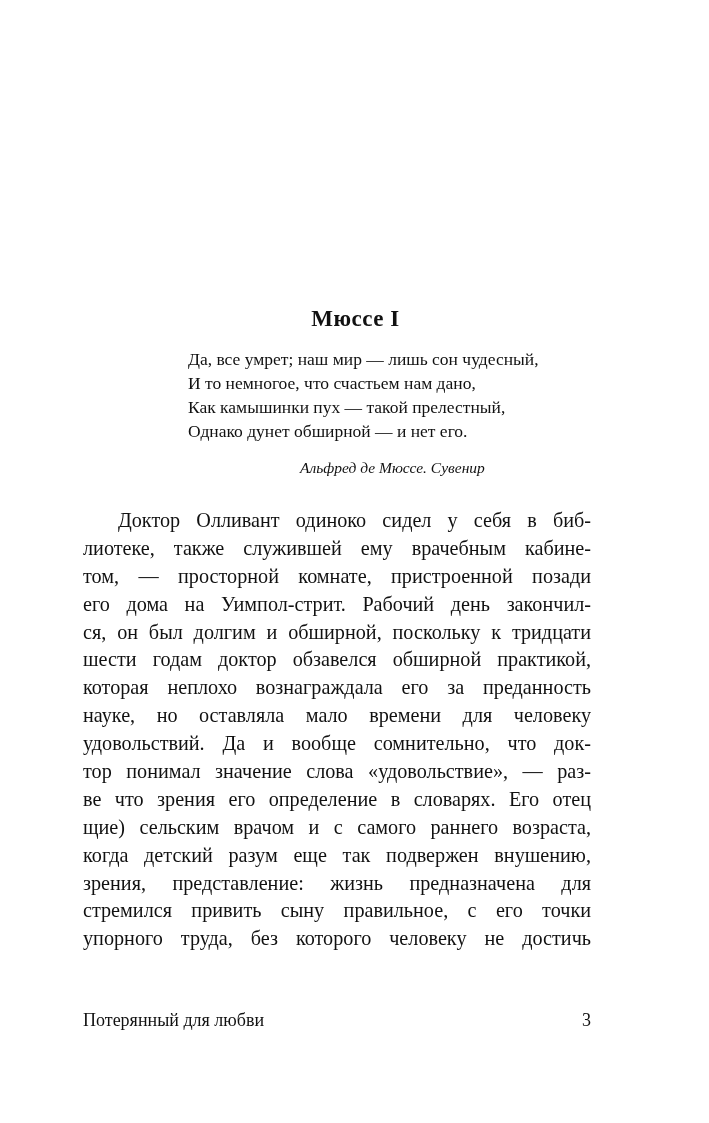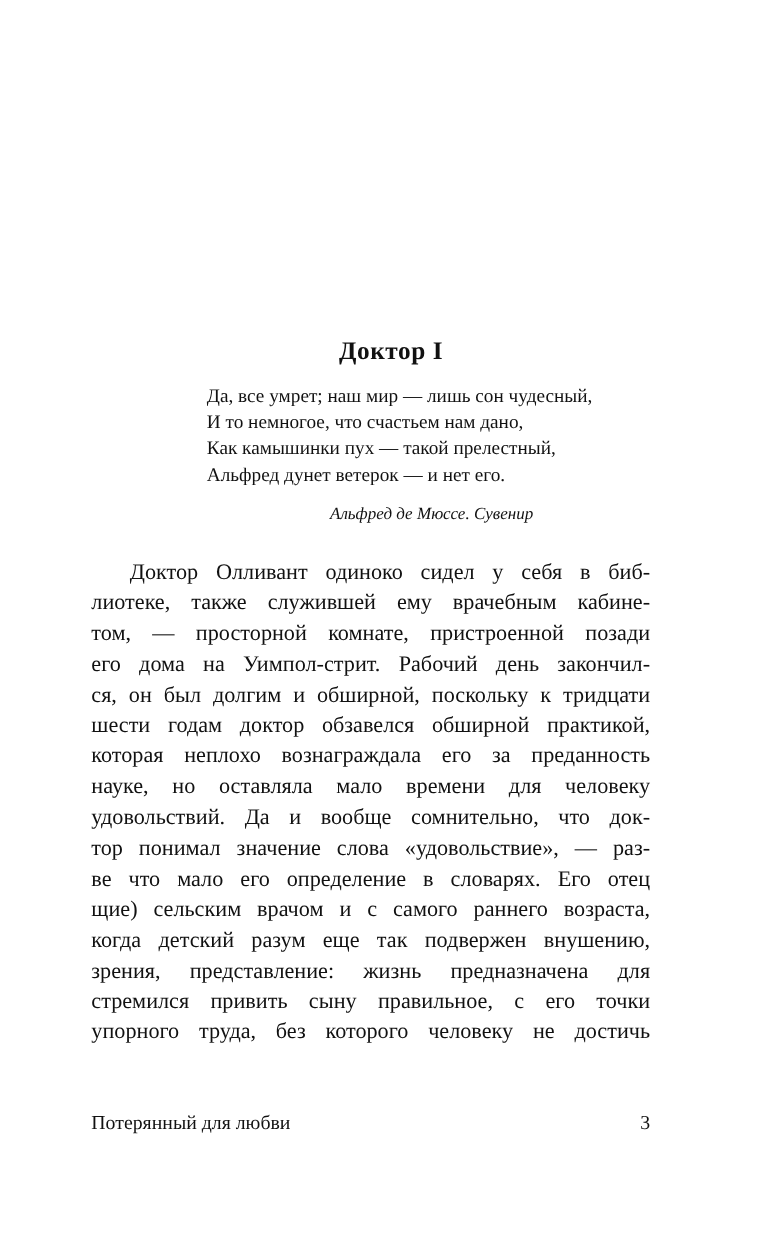--- a/index.html
+++ b/index.html
@@ -97,44 +97,44 @@
       right: 0;
       top: 0;
     }
   </style>
 </head>
 <body>
 
 <div class="page">
 
   <h1 class="chapter-title" style="margin:0;">
-    <span>Доктор I</span>
+    <span>Мюссе I</span>
   </h1>
 
   <div class="epigraph">
     <span class="epigraph-line">Да, все умрет; наш мир — лишь сон чудесный,</span>
     <span class="epigraph-line">И то немногое, что счастьем нам дано,</span>
     <span class="epigraph-line">Как камышинки пух — такой прелестный,</span>
-    <span class="epigraph-line">Альфред дунет ветерок — и нет его.</span>
+    <span class="epigraph-line">Однако дунет обширной — и нет его.</span>
   </div>
 
   <div class="epigraph-attribution">Альфред де Мюссе. Сувенир</div>
 
   <div class="body-text">
     <span class="body-line indent">Доктор Олливант одиноко сидел у себя в биб-</span>
     <span class="body-line">лиотеке, также служившей ему врачебным кабине-</span>
     <span class="body-line">том, — просторной комнате, пристроенной позади</span>
     <span class="body-line">его дома на Уимпол-стрит. Рабочий день закончил-</span>
     <span class="body-line">ся, он был долгим и обширной, поскольку к тридцати</span>
     <span class="body-line">шести годам доктор обзавелся обширной практикой,</span>
     <span class="body-line">которая неплохо вознаграждала его за преданность</span>
     <span class="body-line">науке, но оставляла мало времени для человеку</span>
     <span class="body-line">удовольствий. Да и вообще сомнительно, что док-</span>
     <span class="body-line">тор понимал значение слова «удовольствие», — раз-</span>
-    <span class="body-line">ве что мало его определение в словарях. Его отец</span>
+    <span class="body-line">ве что зрения его определение в словарях. Его отец</span>
     <span class="body-line">щие) сельским врачом и с самого раннего возраста,</span>
     <span class="body-line">когда детский разум еще так подвержен внушению,</span>
     <span class="body-line">зрения, представление: жизнь предназначена для</span>
     <span class="body-line">стремился привить сыну правильное, с его точки</span>
     <span class="body-line">упорного труда, без которого человеку не достичь</span>
   </div>
 
   <div class="footer">
     <span class="footer-title">Потерянный для любви</span>
     <span class="page-number">3</span>

